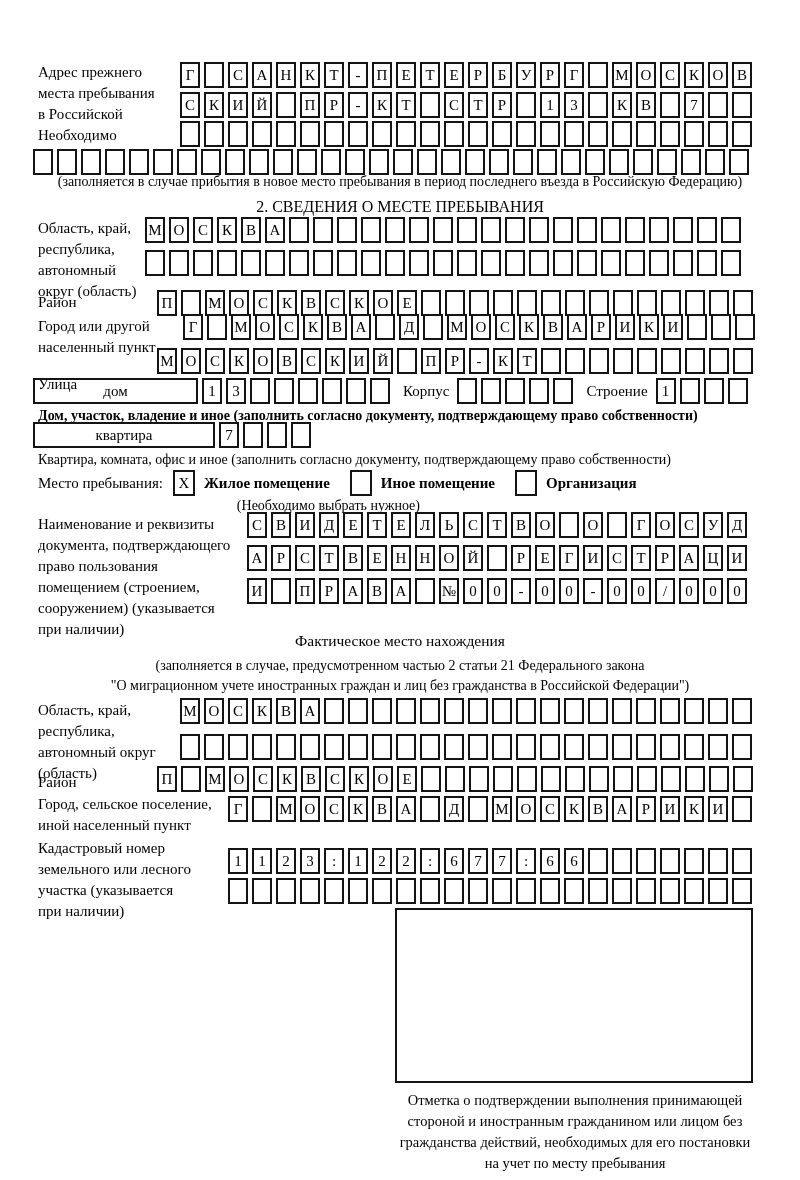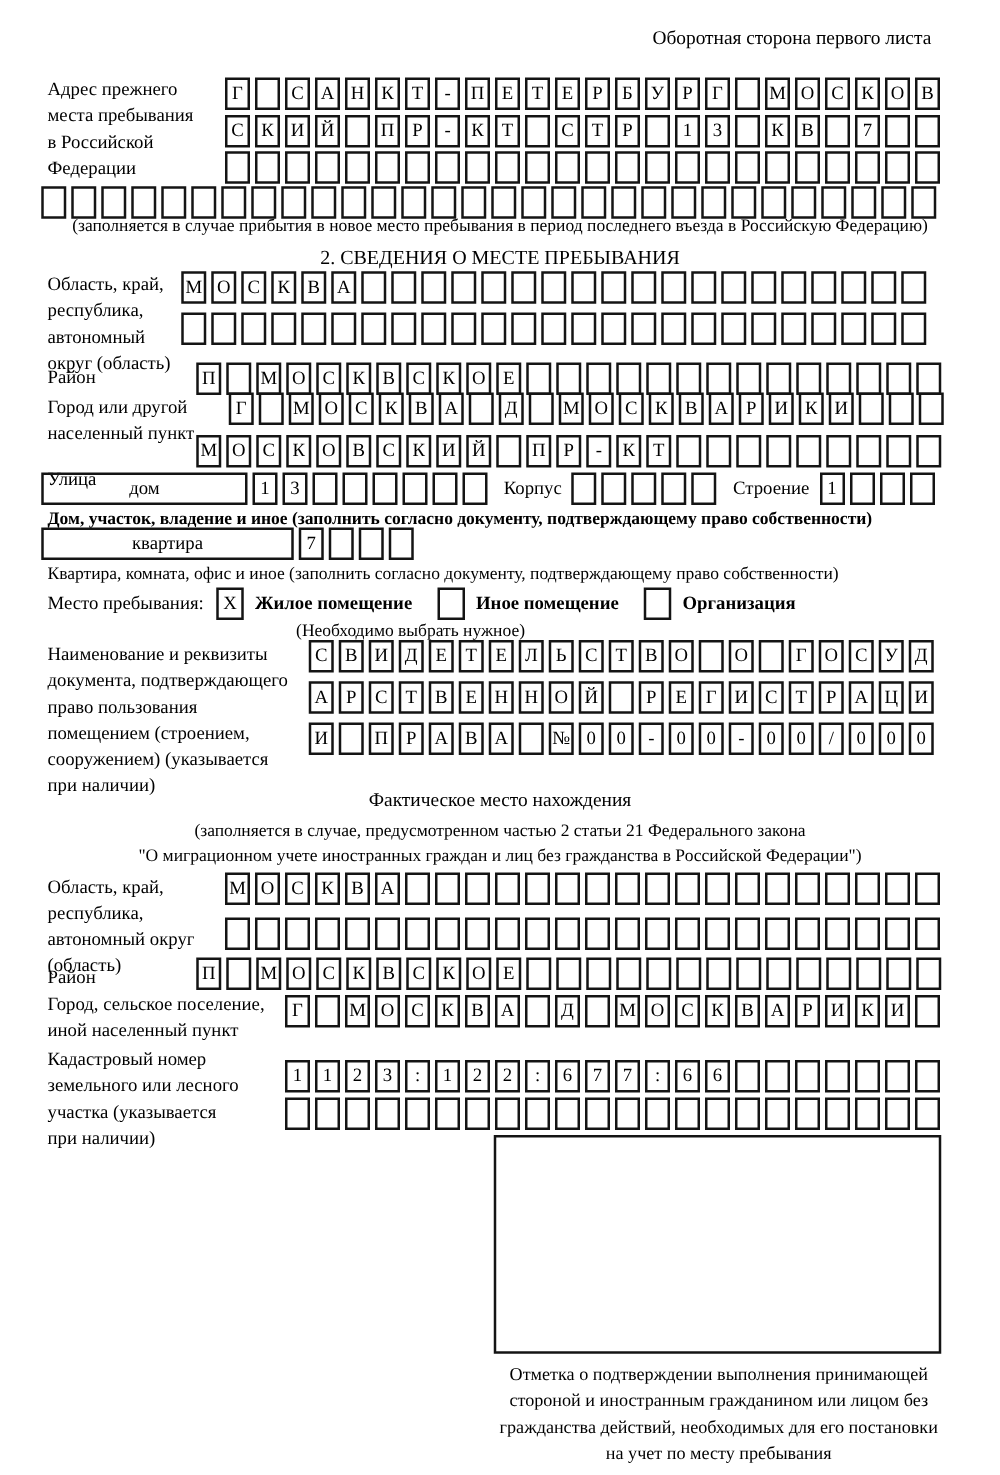--- a/index.html
+++ b/index.html
@@ -33,26 +33,25 @@
   }
   .optlbl { font-size:15px; margin:0 20px 0 9px; white-space:nowrap;font-weight:bold; }
   .stamp-box { position:absolute; border:2px solid #141414; background:#fff; }
   .caption { position:absolute; text-align:center; font-size:14.5px; line-height:21px; white-space:pre-line; }
 </style>
 </head>
 <body>
 
 <div class="page">
 
-  <div class="hdr">Оборотная сторона первого листа</div>
 
   <div class="lbl" style="left:38px; top:62px; width:142px;">Адрес прежнего
 места пребывания
 в Российской
-Федерации</div>
+Необходимо</div>
   <div class="cellrow" style="left:180px; top:62px;">
       <span class="cell">Г</span>
       <span class="cell"></span>
       <span class="cell">С</span>
       <span class="cell">А</span>
       <span class="cell">Н</span>
       <span class="cell">К</span>
       <span class="cell">Т</span>
       <span class="cell">-</span>
       <span class="cell">П</span>
@@ -330,21 +329,21 @@
     <div class="cellrow-inline">
         <span class="cell">1</span>
         <span class="cell"></span>
         <span class="cell"></span>
         <span class="cell"></span>
       </div>
   </div>
   <div class="note" style="left:38px; top:408px;font-weight:bold;">Дом, участок, владение и иное (заполнить согласно документу, подтверждающему право собственности)</div>
 
   <div class="hrow" style="left:33px; top:422px;">
-    <div class="inline-box" style="width:202px;">квартира</div>
+    <div class="inline-box" style="width:182px;">квартира</div>
     <div class="cellrow-inline">
         <span class="cell">7</span>
         <span class="cell"></span>
         <span class="cell"></span>
         <span class="cell"></span>
       </div>
   </div>
   <div class="note" style="left:38px; top:452px;">Квартира, комната, офис и иное (заполнить согласно документу, подтверждающему право собственности)</div>
 
   <div class="stayrow" style="left:38px; top:470px;">

